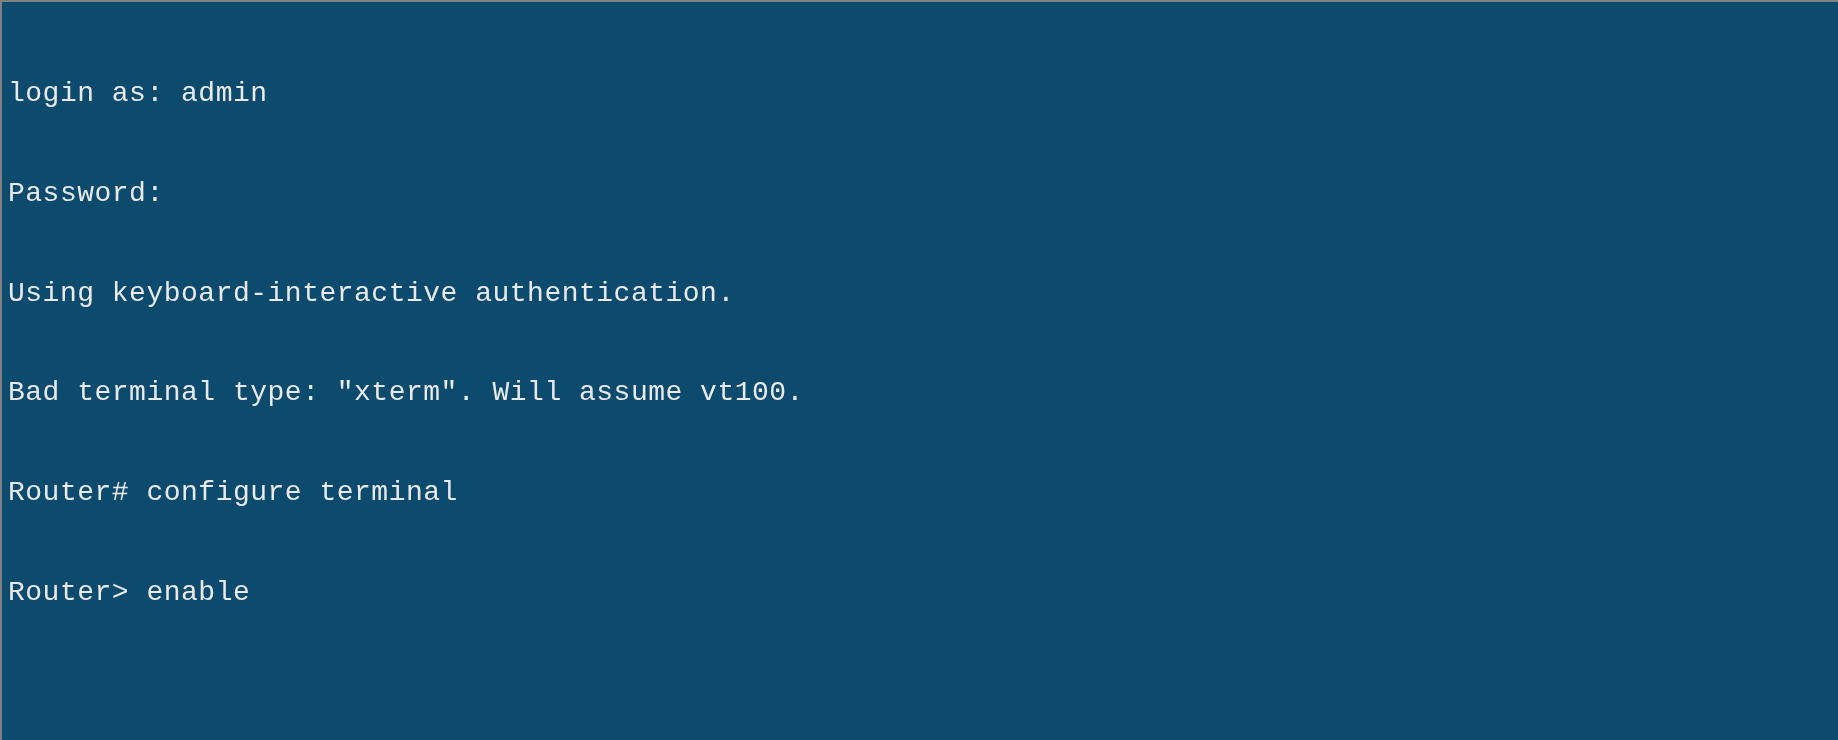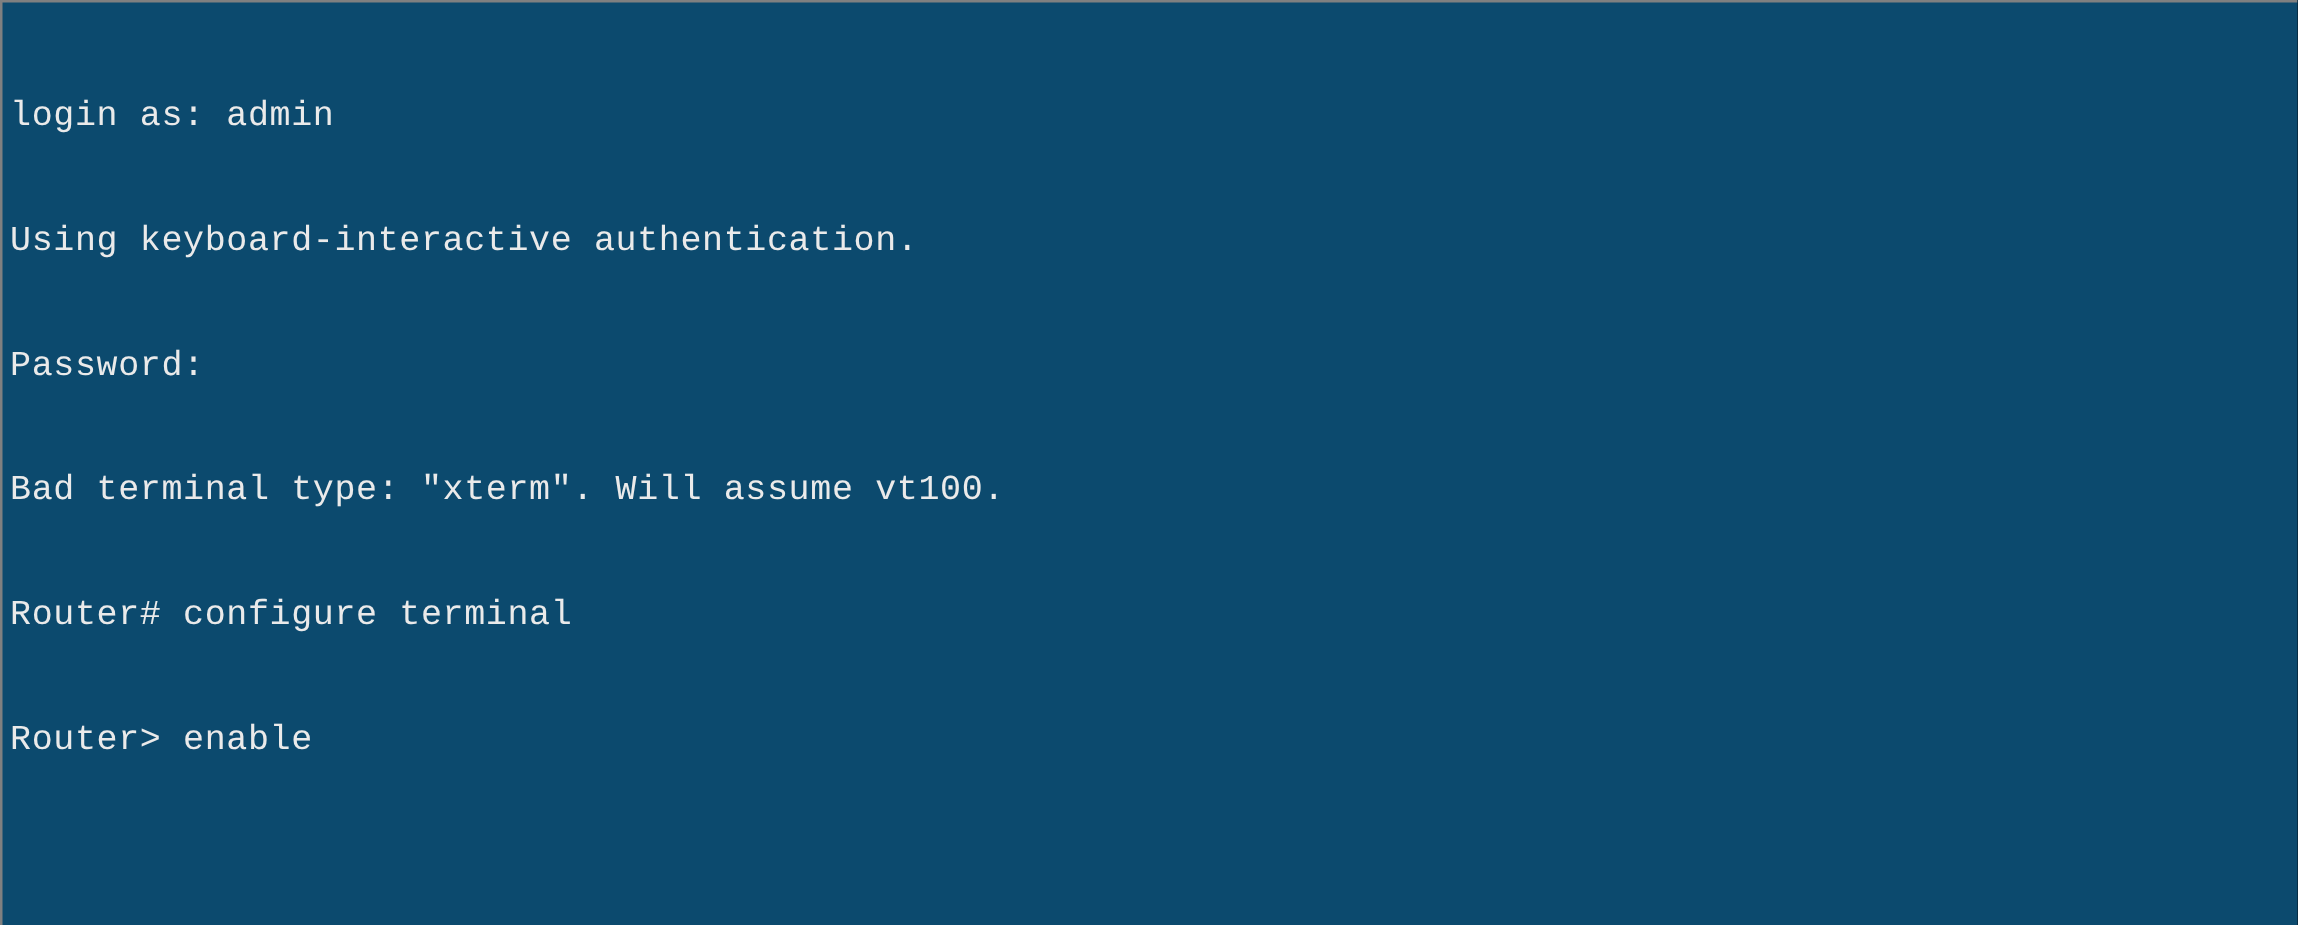--- a/index.html
+++ b/index.html
@@ -29,22 +29,22 @@
     }
     .terminal-line {
       display: block;
     }
   </style>
 </head>
 <body>
 
 <div class="terminal">
   <span class="terminal-line">login as: admin</span>
+  <span class="terminal-line">Password:</span>
   <span class="terminal-line">Using keyboard-interactive authentication.</span>
-  <span class="terminal-line">Password:</span>
   <span class="terminal-line">Bad terminal type: "xterm". Will assume vt100.</span>
   <span class="terminal-line">Router# configure terminal</span>
   <span class="terminal-line">Router&gt; enable</span>
   
   
   
   
   
   
 </div>

